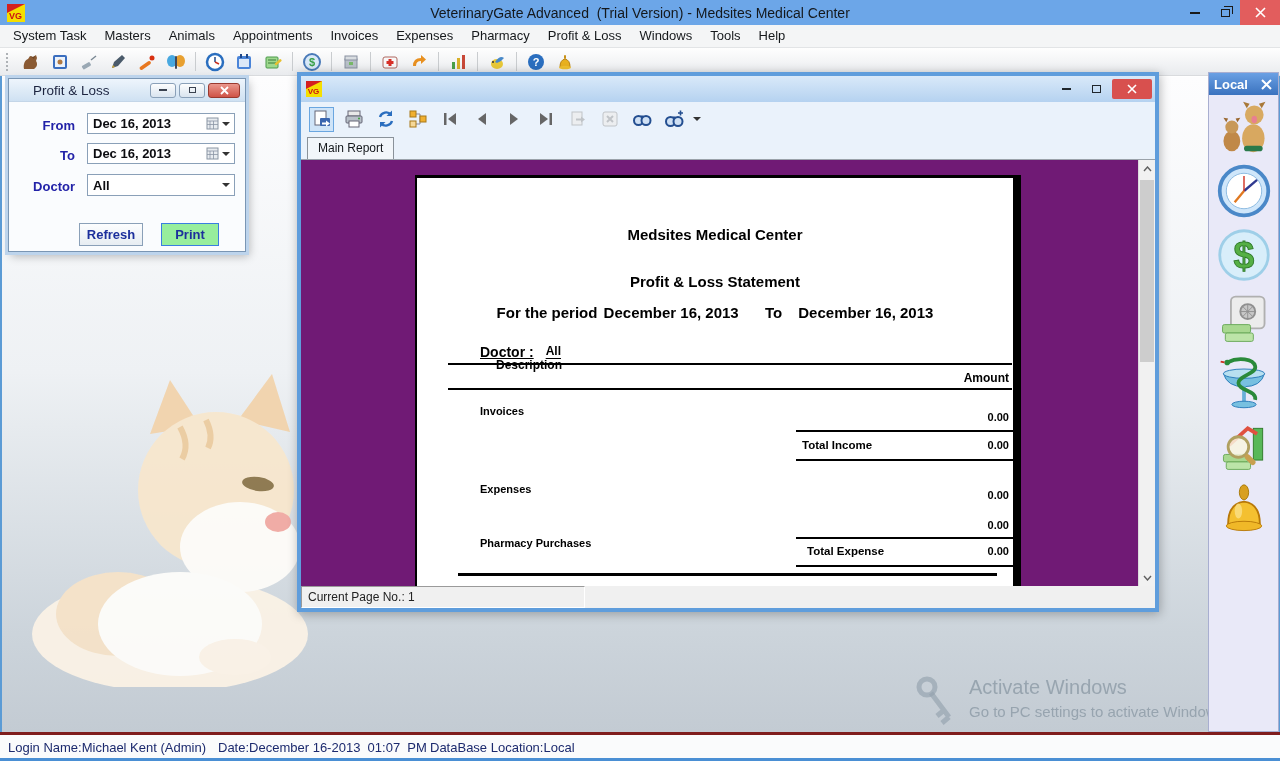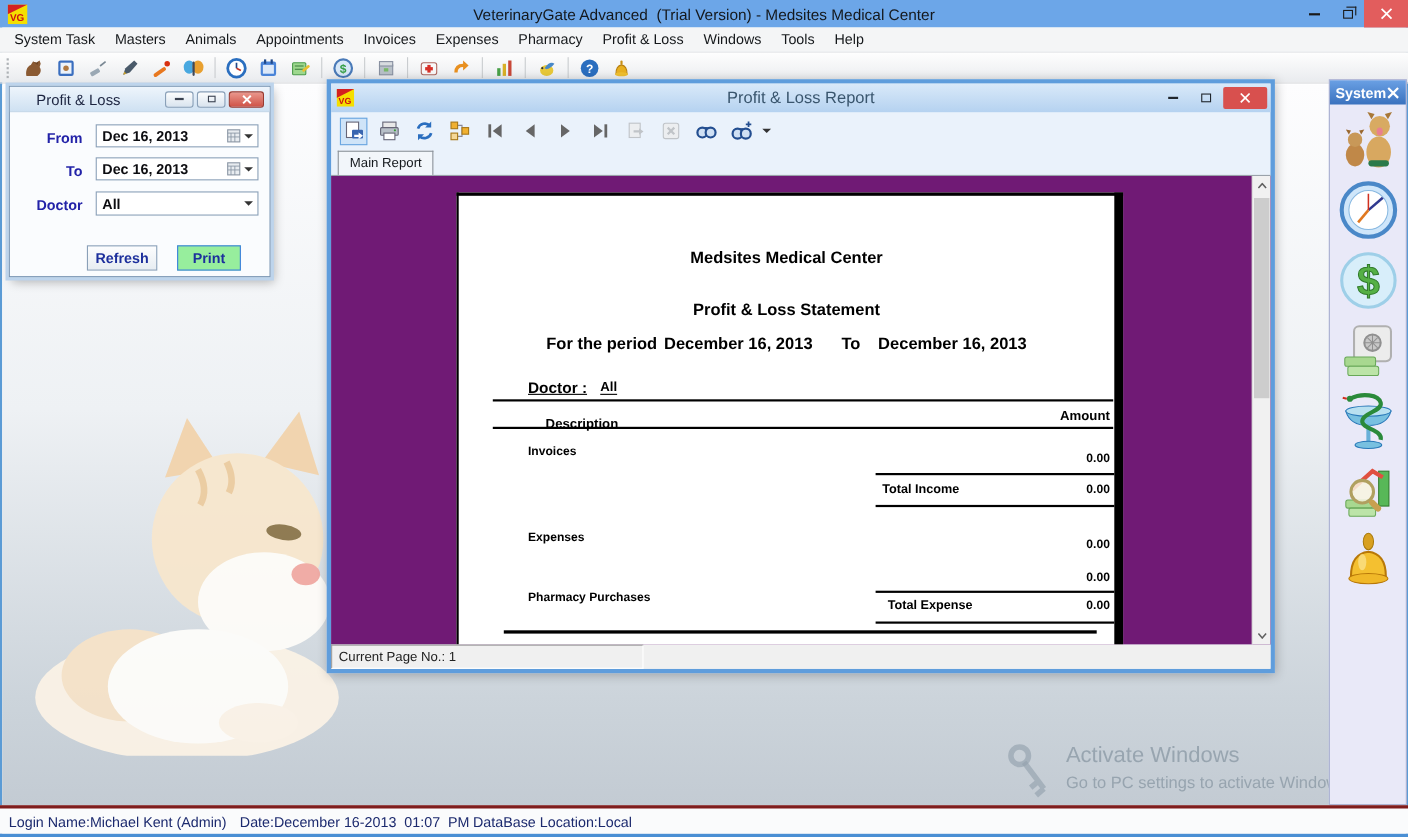--- a/index.html
+++ b/index.html
@@ -84,21 +84,21 @@
   .rw-tabs{height:24px;padding-left:6px;display:flex;align-items:flex-end;border-bottom:1px solid #9aa2aa;}
   .rw-tab{height:22px;line-height:20px;padding:0 10px;background:#f2f6fa;border:1px solid #8a929a;border-bottom:none;
           font-size:12px;color:#14181c;cursor:pointer;}
   .rw-viewer{position:absolute;left:0;right:0;top:84px;bottom:22px;background:#701a75;overflow:hidden;}
   .page{position:absolute;left:114px;top:15px;width:606px;height:440px;background:#fff;color:#000;font-weight:bold;
         border-top:3px solid #000;border-left:2px solid #000;border-right:8px solid #000;}
   .p-center{position:absolute;left:0;right:0;text-align:center;font-size:15px;}
   .p-doctor{position:absolute;left:63px;top:166px;font-size:14px;text-decoration:underline;}
   .p-doctor .dv{font-size:12px;margin-left:12px;vertical-align:2px;}
   .hline{position:absolute;height:2px;background:#000;}
-  .p-desc{position:absolute;left:63px;top:200px;font-size:12px;padding-left:16px;}
+  .p-desc{position:absolute;left:63px;top:180px;font-size:12px;padding-left:16px;}
   .p-amt-h{position:absolute;right:4px;top:193px;font-size:12px;}
   .p-row{position:absolute;left:63px;font-size:11px;}
   .p-total{position:absolute;font-size:11.5px;}
   .amt{position:absolute;right:4px;font-size:11px;}
   .thick{position:absolute;left:41px;width:539px;height:3px;background:#000;top:395px;}
   .rw-scroll{position:absolute;top:0;right:0;width:17px;height:100%;background:#f1f1f1;border-left:1px solid #dcdcdc;}
   .rs-arrow{position:absolute;left:0;width:100%;height:17px;display:flex;align-items:center;justify-content:center;cursor:pointer;}
   .rs-arrow.up{top:0;}.rs-arrow.down{bottom:0;}
   .rs-thumb{position:absolute;left:1px;right:1px;top:20px;height:182px;background:#cdcdcd;cursor:pointer;}
   .rw-status{position:absolute;left:0;right:0;bottom:0;height:22px;background:#f0f0f0;display:flex;font-size:12px;color:#222;}
@@ -356,21 +356,20 @@
     <div class="pl-btn print">Print</div>
   </div>
 
   <div class="report-win">
     <div class="rw-titlebar">
       <svg class="vg-logo" viewBox="0 0 18 18">
         <rect width="18" height="18" fill="#f5df00"></rect>
         <polygon points="0,0 18,0 0,9" fill="#d42020"></polygon>
         <text x="2" y="15" font-size="9" font-weight="bold" fill="#cc1111">VG</text>
       </svg>
-      <span class="rw-title">Profit &amp; Loss Report</span>
       <span class="rw-controls">
         <span class="rwc">
             <span class="dash"></span>
           </span>
         <span class="rwc">
             <span class="sq"></span>
           </span>
         <span class="rwc close">
           <svg width="10" height="10" viewBox="0 0 10 10">
               <path d="M1 1l8 8M9 1l-8 8" stroke="#fff" stroke-width="1.6"></path>
@@ -518,21 +517,21 @@
       </div>
     </div>
 
     <div class="rw-status">
       <div class="rws p1">Current Page No.: 1</div>
     </div>
   </div>
 
   <div class="quick">
     <div class="q-title">
-      <span>System</span>
+      <span>Local</span>
       <span class="q-close">
         <svg width="11" height="11" viewBox="0 0 11 11">
             <path d="M1 1l9 9M10 1l-9 9" stroke="#fff" stroke-width="2"></path>
           </svg>
       </span>
     </div>
     <div class="q-body">
       <span class="q-icon">
           <svg viewBox="0 0 60 60">
         <ellipse cx="17" cy="45" rx="9" ry="11" fill="#c08848"></ellipse>

